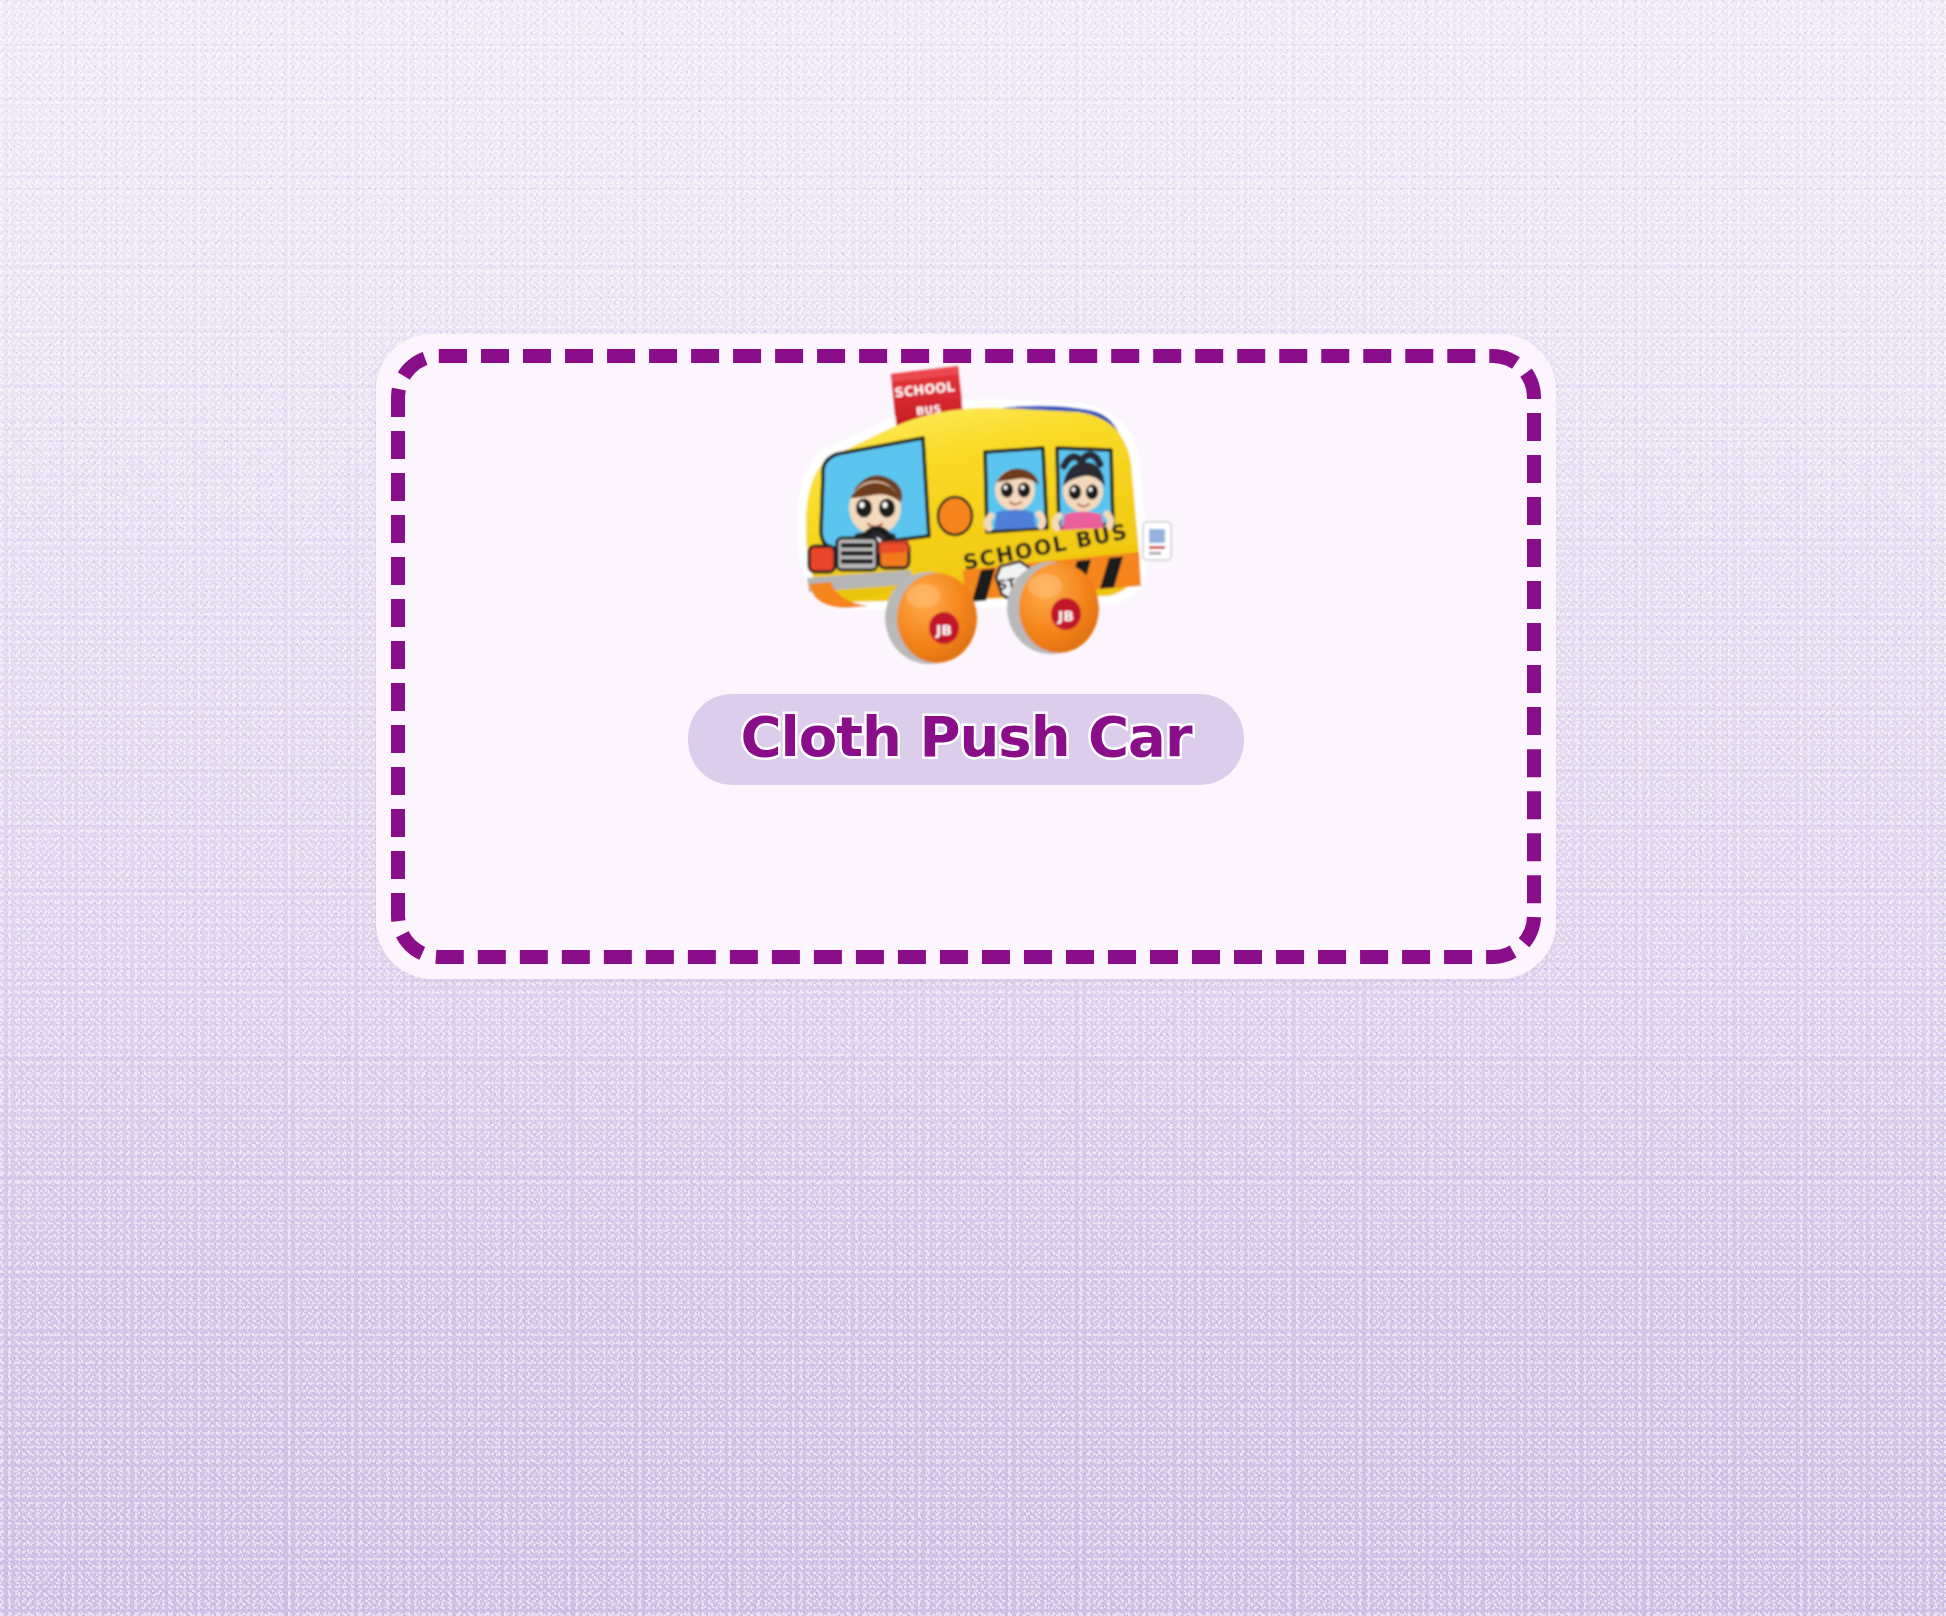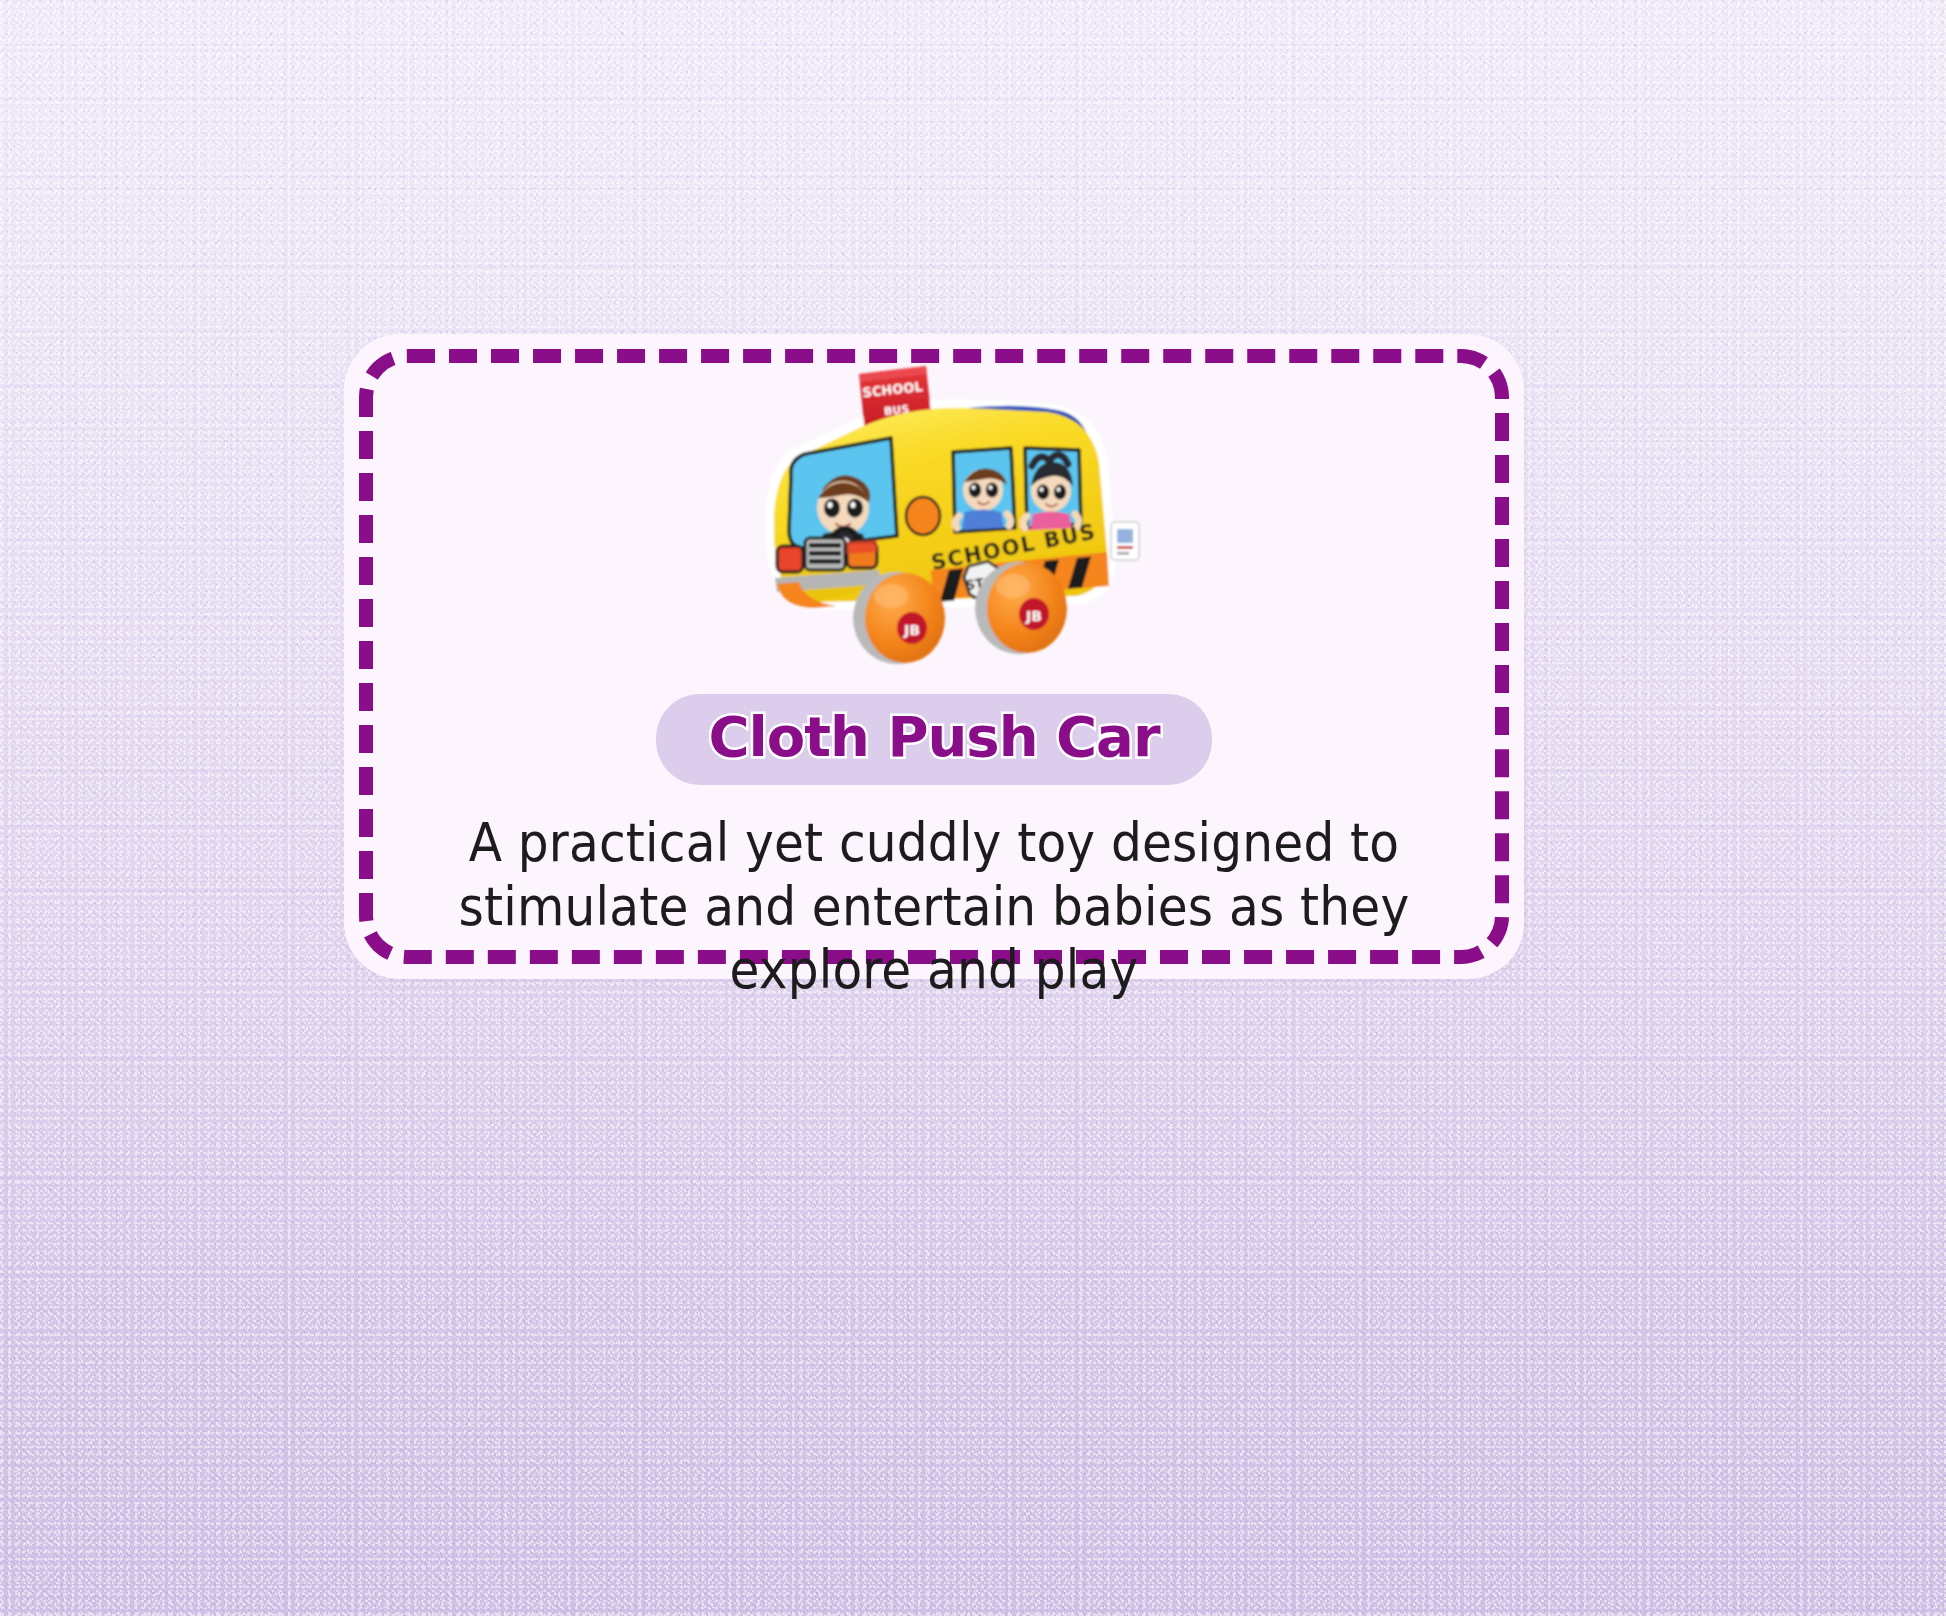--- a/index.html
+++ b/index.html
@@ -51,21 +51,21 @@
     opacity: .40;
     background-image:
       repeating-linear-gradient(37deg, rgba(255,255,255,.55) 0 1px, transparent 1px 4px),
       repeating-linear-gradient(118deg, rgba(152,118,196,.16) 0 1px, transparent 1px 5px),
       repeating-linear-gradient(73deg, rgba(255,255,255,.40) 0 1px, transparent 1px 3px);
   }
 
   
   .card {
     position: absolute;
-    left: 344px;
+    left: 376px;
     top: 334px;
     width: 1180px;
     height: 645px;
     background: #fcf5fd;
     border-radius: 56px;
     box-shadow: 0 2px 10px rgba(120, 80, 160, .05);
   }
   .card-dash {
     position: absolute;
     left: 15px;
@@ -297,17 +297,16 @@
               <rect x="398" y="196" width="12" height="2.5" fill="#999"></rect>
             </g>
           </g>
         </svg>
       </div>
 
       <div class="title-badge">
         <div class="title-text">Cloth Push Car</div>
       </div>
 
-      <div class="desc">A practical yet cuddly toy designed to stimulate and entertain babies as they explore and play</div>
 
     </div>
   </div>
 </div>
 
 </body></html>

